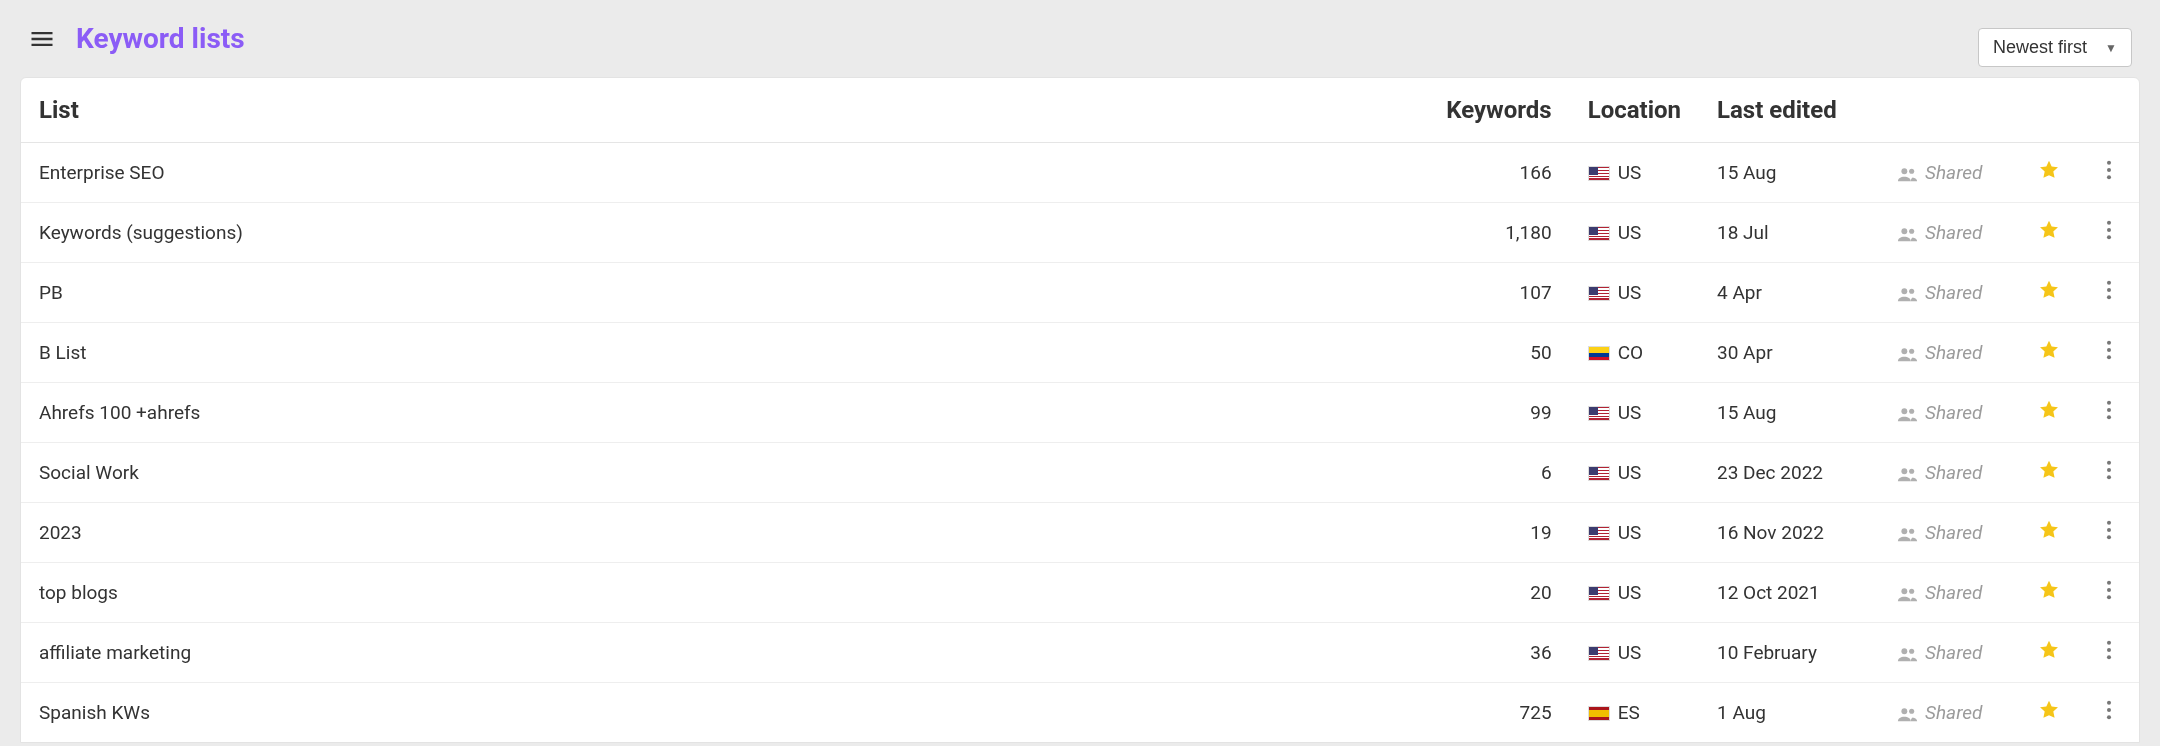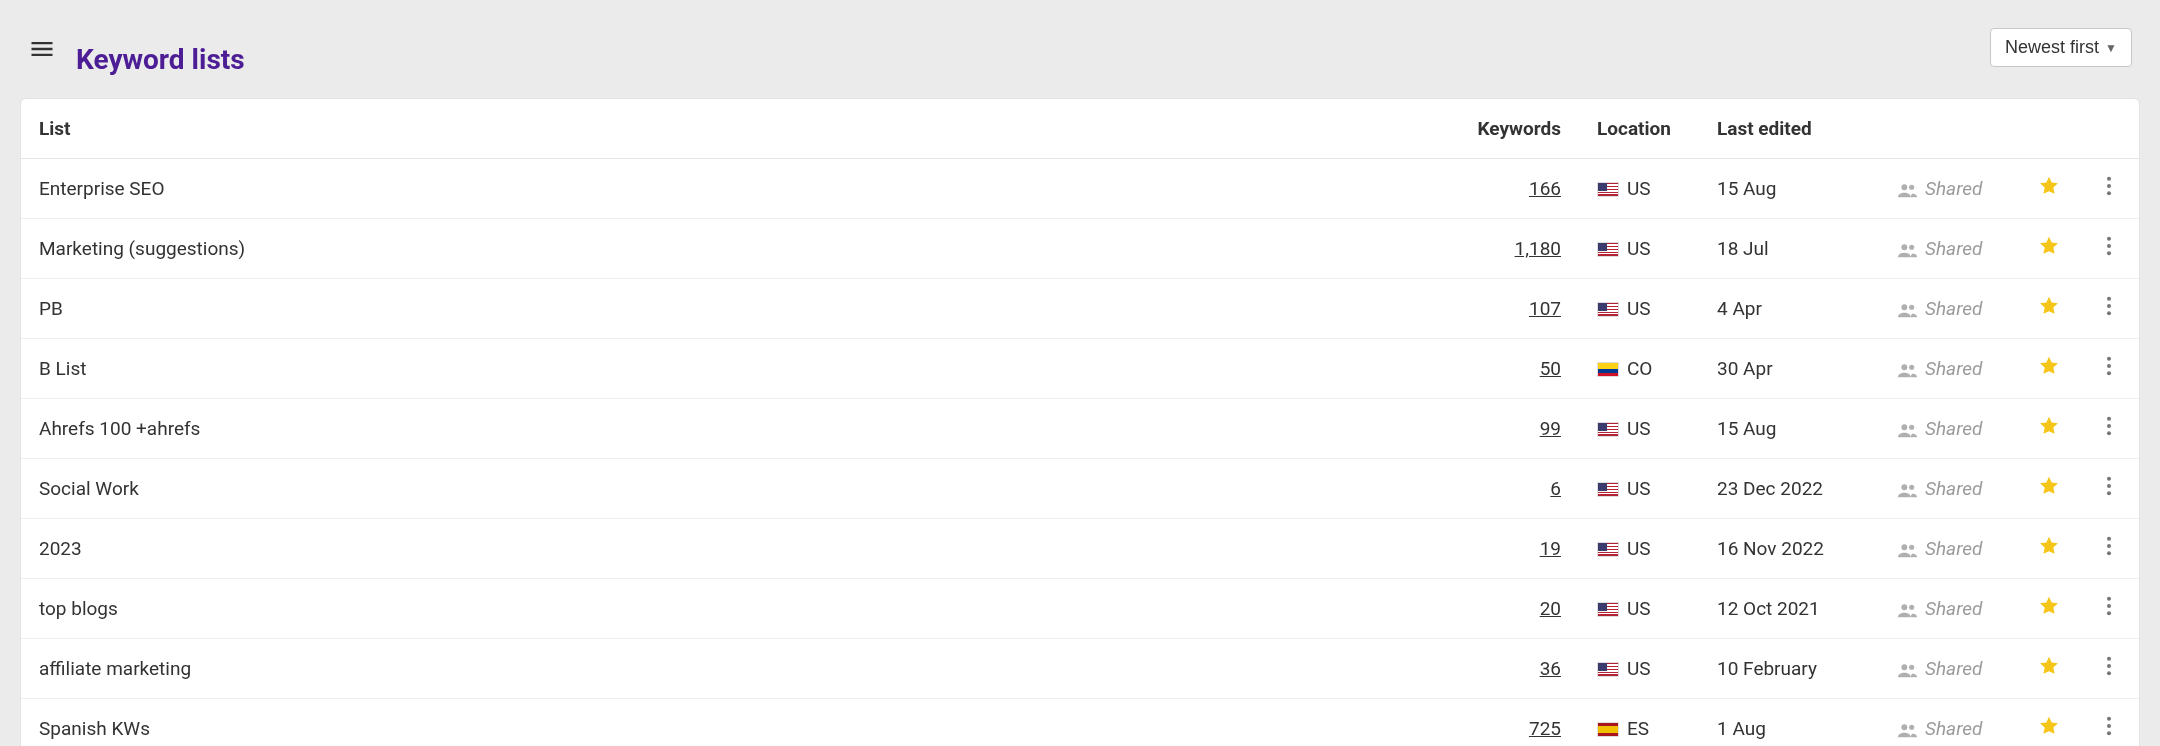--- a/index.html
+++ b/index.html
@@ -29,56 +29,55 @@
     align-items: center;
     cursor: pointer;
   }
   .hamburger svg {
     width: 28px;
     height: 28px;
   }
   .page-title {
     font-size: 28px;
     font-weight: 700;
-    color: #4c1d95;
-    margin-top: 21px;
+    color: #8b5cf6;
   }
   .sort-btn {
     position: absolute;
     right: 8px;
     top: 28px;
     background: #fff;
     border: 1px solid #c7c7c7;
     border-radius: 4px;
     padding: 8px 14px;
     font-size: 18px;
     color: #333;
     display: flex;
     align-items: center;
-    gap: 6px;
+    gap: 18px;
     cursor: pointer;
   }
   .sort-btn .caret {
     font-size: 12px;
     color: #666;
   }
   .panel {
     background: #fff;
     border: 1px solid #e3e3e3;
     border-radius: 6px 6px 0 0;
     overflow: hidden;
   }
   table {
     width: 100%;
     border-collapse: collapse;
   }
   thead th {
     text-align: left;
     font-weight: 700;
-    font-size: 19px;
+    font-size: 24px;
     padding: 18px 18px 18px 18px;
     border-bottom: 1px solid #e5e5e5;
     color: #333;
   }
   th.col-keywords {
     text-align: right;
     width: 110px;
   }
   th.col-location {
     width: 120px;
@@ -100,21 +99,20 @@
     border-bottom: 1px solid #eee;
     font-size: 19px;
     color: #333;
     vertical-align: middle;
   }
   tbody tr:last-child td {
     border-bottom: none;
   }
   td.col-keywords {
     text-align: right;
-    text-decoration: underline;
   }
   .flag {
     display: inline-block;
     width: 22px;
     height: 15px;
     vertical-align: middle;
     margin-right: 8px;
     border: 1px solid #ddd;
     position: relative;
     overflow: hidden;
@@ -239,21 +237,21 @@
             <td class="star-cell"><span><svg viewBox="0 0 24 24">
                   <path d="M12 2l2.9 6.3 6.9.7-5.1 4.7 1.4 6.8L12 17.8 5.9 20.5l1.4-6.8L2.2 9l6.9-.7L12 2z"></path>
                 </svg></span></td>
             <td class="menu-cell"><span><svg viewBox="0 0 6 24">
                   <circle cx="3" cy="4" r="2.2"></circle>
                   <circle cx="3" cy="12" r="2.2"></circle>
                   <circle cx="3" cy="20" r="2.2"></circle>
                 </svg></span></td>
           </tr>
           <tr>
-            <td class="list-link">Marketing (suggestions)</td>
+            <td class="list-link">Keywords (suggestions)</td>
             <td class="col-keywords">1,180</td>
             <td class="location-cell"><span class="flag flag-us"></span><span>US</span></td>
             <td>18 Jul</td>
             <td class="shared-cell"><span><svg viewBox="0 0 24 16">
                   <circle cx="8" cy="5" r="3.2"></circle>
                   <circle cx="16" cy="5" r="2.8"></circle>
                   <path d="M1 16c0-3.3 3.1-5 7-5s7 1.7 7 5H1z"></path>
                   <path d="M15 16c0-2 .8-3.4 2-4.3 2.9.3 5 1.8 5 4.3h-7z"></path>
                 </svg></span><span>Shared</span></td>
             <td class="star-cell"><span><svg viewBox="0 0 24 24">

